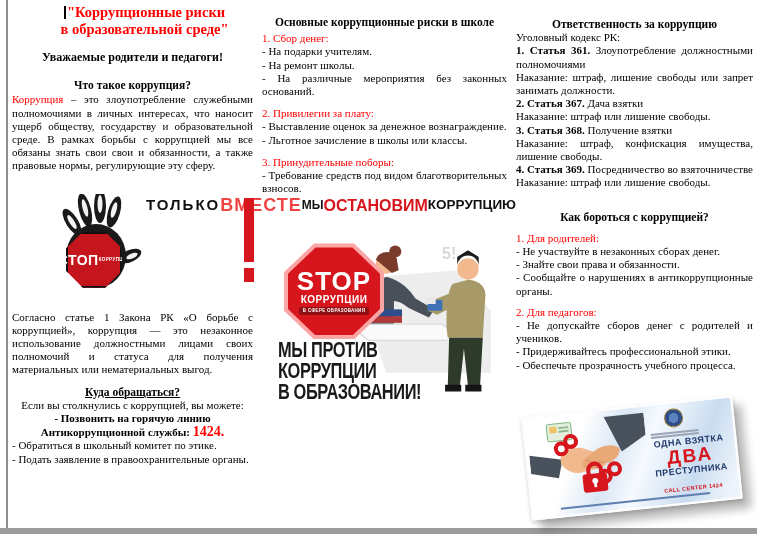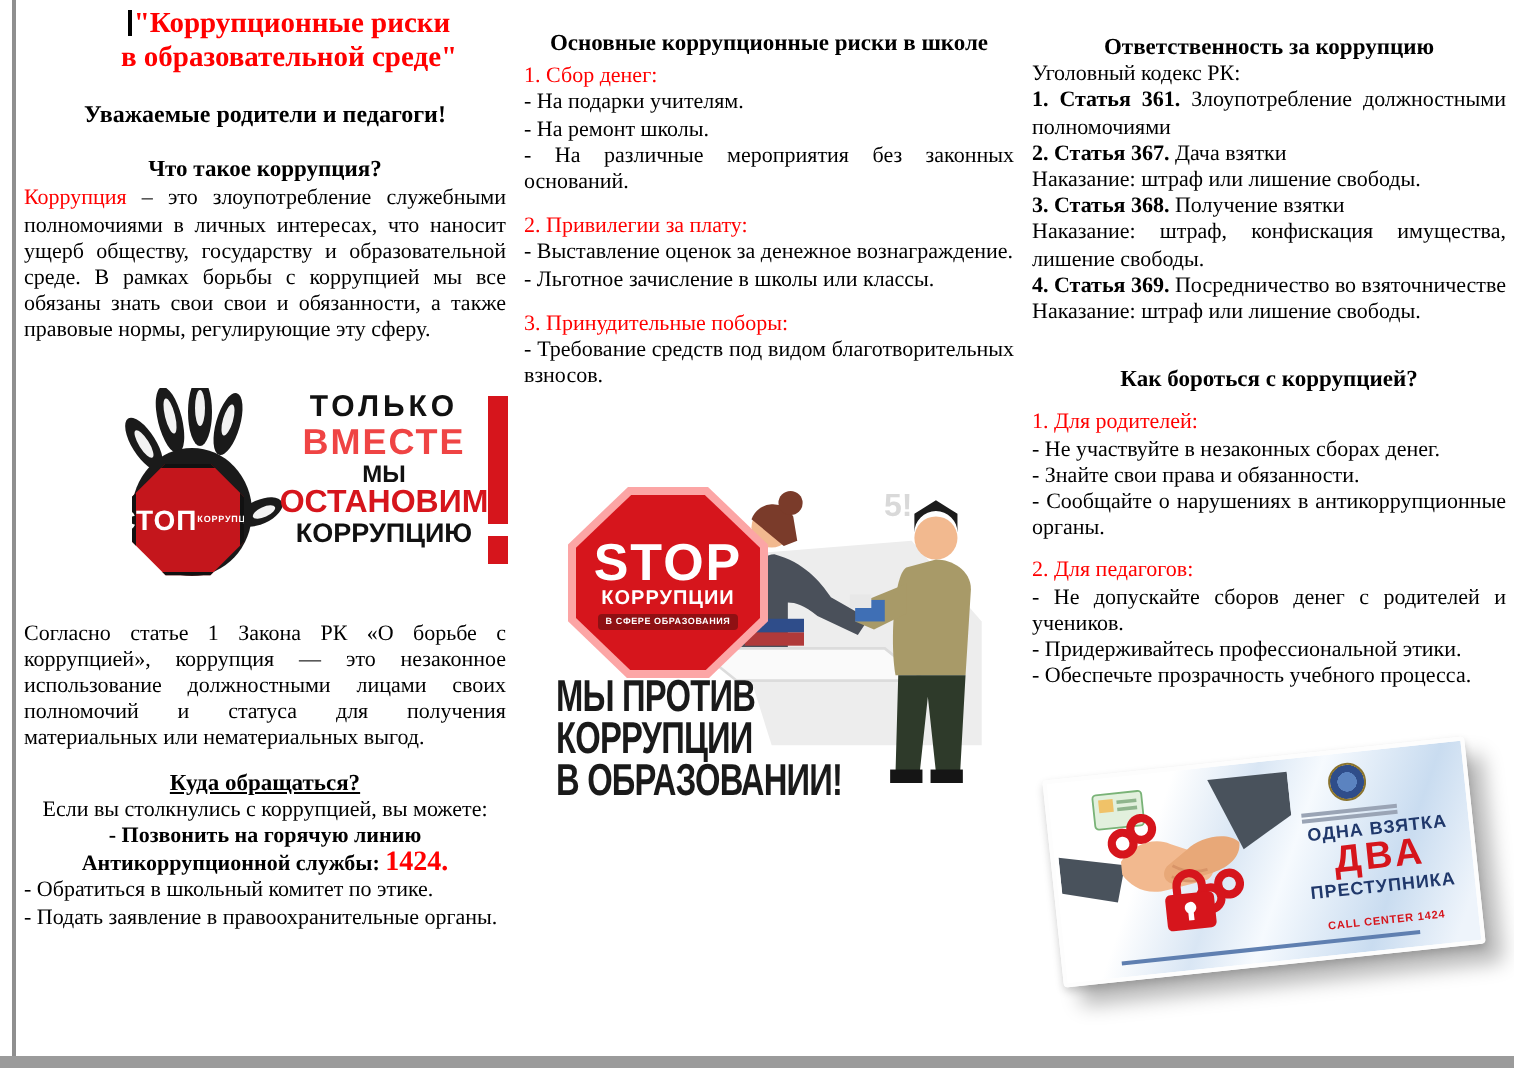--- a/index.html
+++ b/index.html
@@ -34,21 +34,21 @@
   .poster1{position:relative;margin:21px 0 0 46px;width:196px;height:104px;
            font-family:"Liberation Sans",sans-serif;}
   .hand{position:absolute;left:0;top:0;width:84px;height:104px;}
   .octagon{position:absolute;left:8px;top:38px;width:56px;height:56px;background:#c4161c;
            clip-path:polygon(30% 0,70% 0,100% 30%,100% 70%,70% 100%,30% 100%,0 70%,0 30%);
            display:flex;flex-direction:row;align-items:center;justify-content:center;
            border:0;box-shadow:0 0 0 2px #111 inset;}
   .stop-txt{color:#fff;font-weight:bold;font-size:14px;line-height:14px;letter-spacing:.5px;}
   .stop-sub{color:#fff;font-weight:bold;font-size:4.5px;line-height:6px;letter-spacing:.4px;}
   .p1text{position:absolute;left:88px;top:2px;width:92px;text-align:center;display:flex;
-          flex-direction:column;align-items:center;}
+          flex-direction:row;align-items:center;}
   .p1text span{display:block;font-weight:bold;white-space:nowrap;}
   .p1-l1{font-size:15px;line-height:16px;letter-spacing:2px;color:#111;}
   .p1-l2{font-size:18px;line-height:19px;letter-spacing:1px;color:#ef4444;}
   .p1-l3{font-size:12px;line-height:13px;color:#111;}
   .p1-l4{font-size:16px;line-height:15px;color:#d6151c;}
   .p1-l5{font-size:13.5px;line-height:16px;color:#111;}
   .excl{position:absolute;right:0;top:4px;width:10px;height:96px;}
   .excl .bar{width:10px;height:64px;background:#d6151c;}
   .excl .dot{width:10px;height:14px;background:#d6151c;margin-top:6px;}
 
@@ -228,20 +228,21 @@
         
       </div>
     </div>
   </div>
 
   <div class="col col3">
     <p class="h-sec">Ответственность за коррупцию</p>
     <p>Уголовный кодекс РК:</p>
 
     <p class="art"><span class="bold">1. Статья 361.</span><span> Злоупотребление должностными полномочиями</span></p>
+    <p class="art">Наказание: штраф, лишение свободы или запрет занимать должности.</p>
     <p class="art"><span class="bold">2. Статья 367.</span><span> Дача взятки</span></p>
     <p class="art">Наказание: штраф или лишение свободы.</p>
     <p class="art"><span class="bold">3. Статья 368.</span><span> Получение взятки</span></p>
     <p class="art">Наказание: штраф, конфискация имущества, лишение свободы.</p>
     <p class="art"><span class="bold">4. Статья 369.</span><span> Посредничество во взяточничестве</span></p>
     <p class="art">Наказание: штраф или лишение свободы.</p>
 
     <p class="h-sec h-fight">Как бороться с коррупцией?</p>
 
     <p class="grp-title">1. Для родителей:</p>

